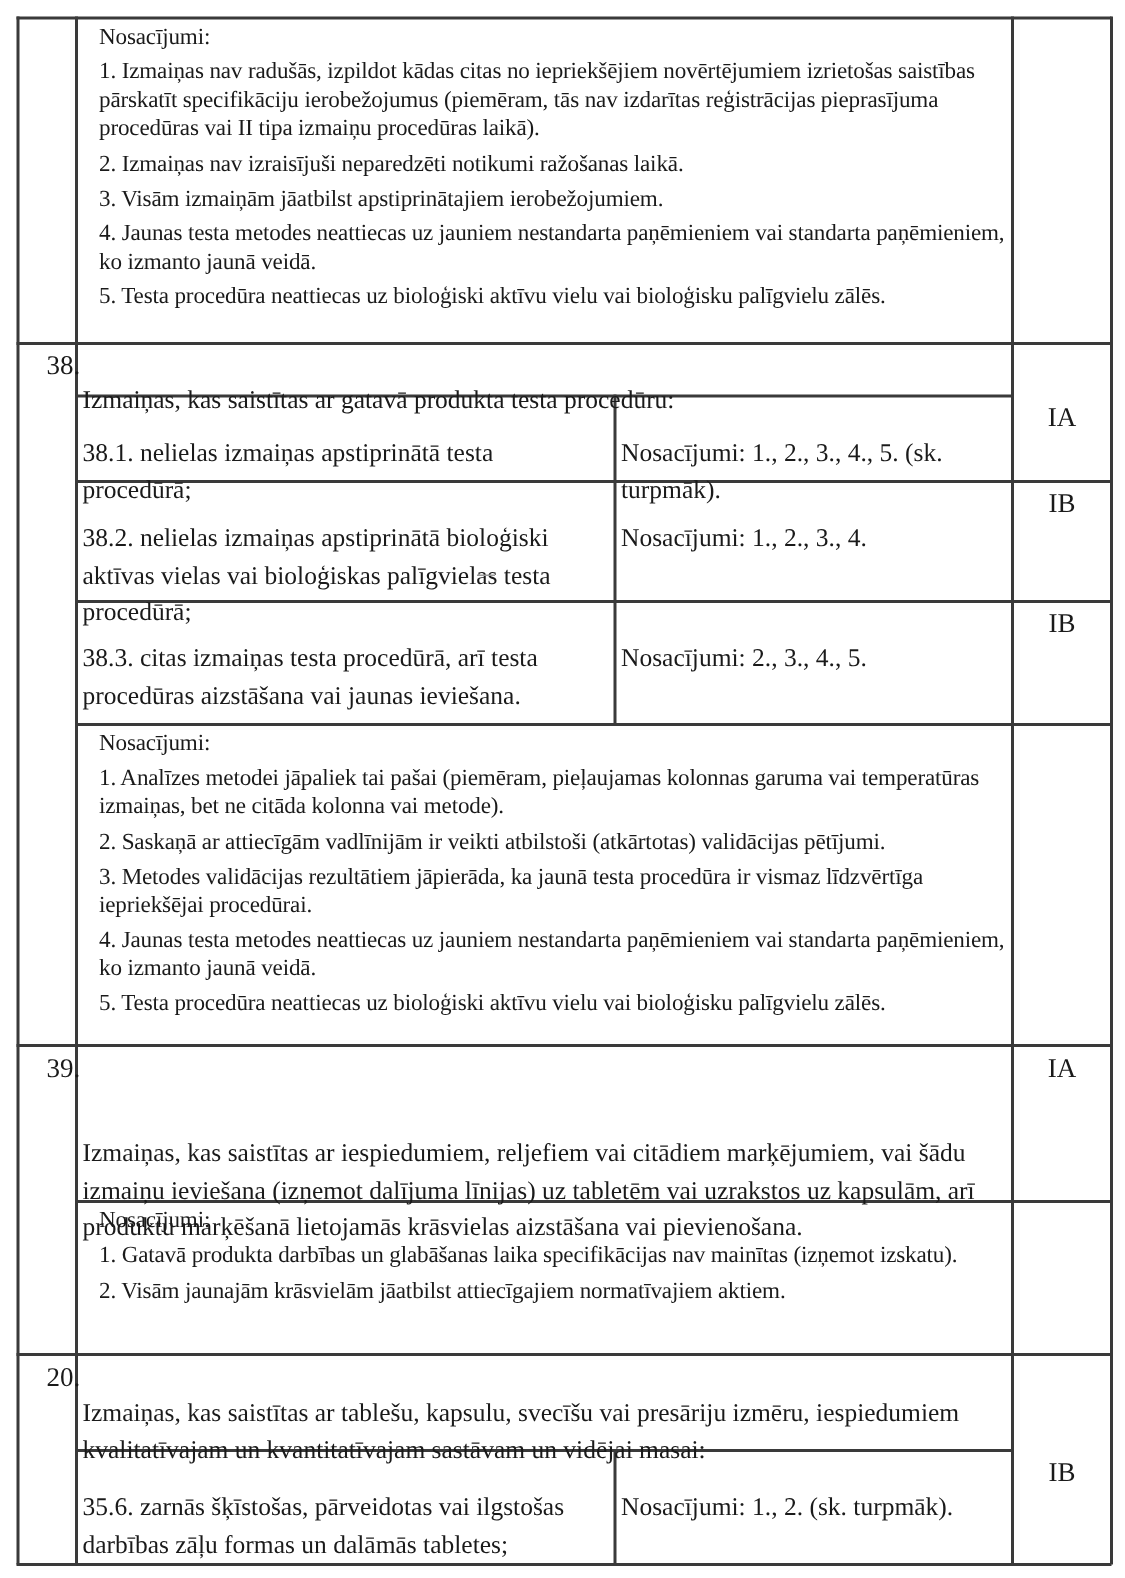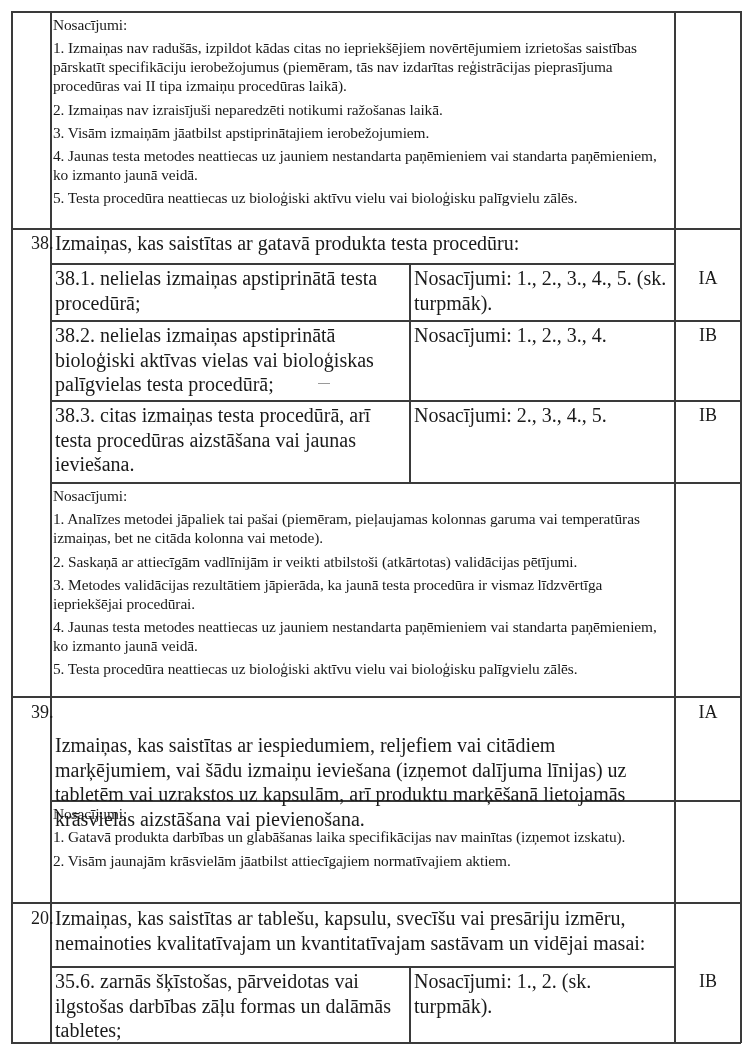--- a/index.html
+++ b/index.html
@@ -4,22 +4,22 @@
 <style>
   html, body { margin: 0; padding: 0; background: #ffffff; }
   body { width: 750px; height: 1052px; position: relative; overflow: hidden;
          font-family: "Liberation Serif", "DejaVu Serif", serif; color: #1a1a1a; }
   .page { position: absolute; left: 0; top: 0; width: 750px; height: 1052px; }
   .ln { position: absolute; background: #3a3a3a; }
   .h { height: 1.5px; }
   .v { width: 1.5px; }
   .cell { position: absolute; box-sizing: border-box; }
   .num { left: 13px; width: 37px; font-size: 18px; line-height: 24px; padding-left: 18px; }
-  .big { font-size: 20px; line-height: 24.5px; padding-left: 3px; padding-right: 4px; }
-  .small { font-size: 15.4px; line-height: 19px; padding-left: 1px; padding-right: 4px; letter-spacing: -0.1px; }
+  .big { font-size: 17px; line-height: 24.5px; padding-left: 3px; padding-right: 4px; margin-top: 24px; }
+  .small { font-size: 15.4px; line-height: 19px; padding-left: 14px; padding-right: 4px; letter-spacing: -0.1px; }
   .small p { margin: 0 0 4.3px 0; }
   .type { text-align: center; font-size: 18px; line-height: 24px; }
   .mark { position: absolute; left: 318px; top: 383px; width: 12px; height: 1px; background: #9a9a9a; }
 </style>
 </head>
 <body>
 
 <div class="page">
 
   <div class="ln h" style="left:11px;top:11px;width:730px;"></div>
@@ -79,19 +79,19 @@
   <div class="cell big" style="left:52px;top:733px;width:622px;">Izmaiņas, kas saistītas ar iespiedumiem, reljefiem vai citādiem marķējumiem, vai šādu izmaiņu ieviešana (izņemot dalījuma līnijas) uz tabletēm vai uzrakstos uz kapsulām, arī produktu marķēšanā lietojamās krāsvielas aizstāšana vai pievienošana.</div>
   <div class="cell type" style="left:676px;top:700px;width:64px;">IA</div>
 
   <div class="cell small" style="left:52px;top:804px;width:622px;">
     <p>Nosacījumi:</p>
     <p>1. Gatavā produkta darbības un glabāšanas laika specifikācijas nav mainītas (izņemot izskatu).</p>
     <p>2. Visām jaunajām krāsvielām jāatbilst attiecīgajiem normatīvajiem aktiem.</p>
   </div>
 
   <div class="cell num" style="top:906px;">20.</div>
-  <div class="cell big" style="left:52px;top:906px;width:622px;">Izmaiņas, kas saistītas ar tablešu, kapsulu, svecīšu vai presāriju izmēru, nemainoties kvalitatīvajam un kvantitatīvajam sastāvam un vidējai masai:</div>
+  <div class="cell big" style="left:52px;top:906px;width:622px;">Izmaiņas, kas saistītas ar tablešu, kapsulu, svecīšu vai presāriju izmēru, iespiedumiem kvalitatīvajam un kvantitatīvajam sastāvam un vidējai masai:</div>
 
   <div class="cell big" style="left:52px;top:969px;width:357px;">35.6. zarnās šķīstošas, pārveidotas vai ilgstošas darbības zāļu formas un dalāmās tabletes;</div>
   <div class="cell big" style="left:411px;top:969px;width:262px;">Nosacījumi: 1., 2. (sk. turpmāk).</div>
   <div class="cell type" style="left:676px;top:969px;width:64px;">IB</div>
 
 </div>
 
 </body></html>

